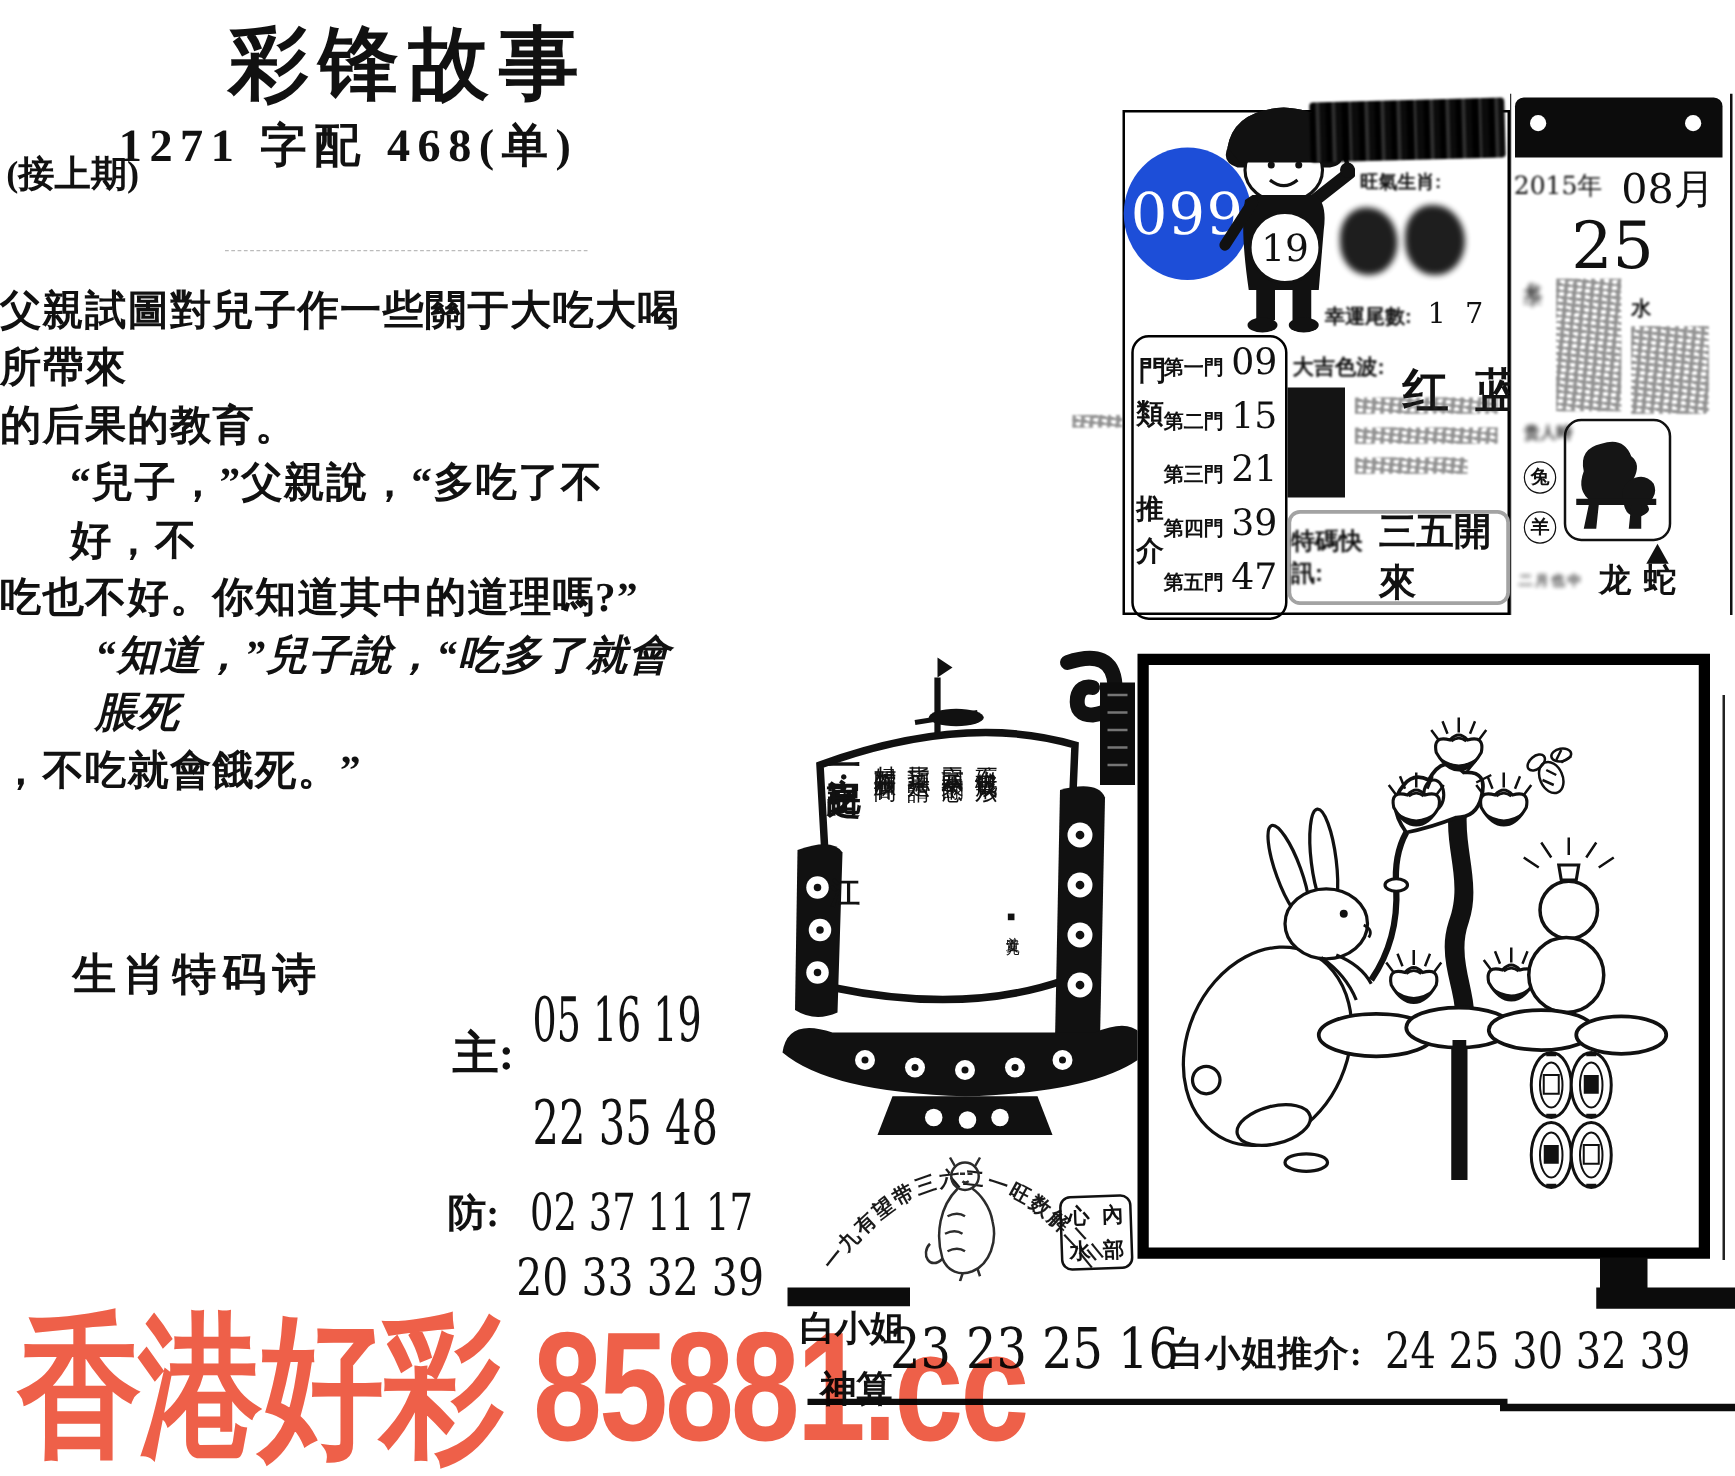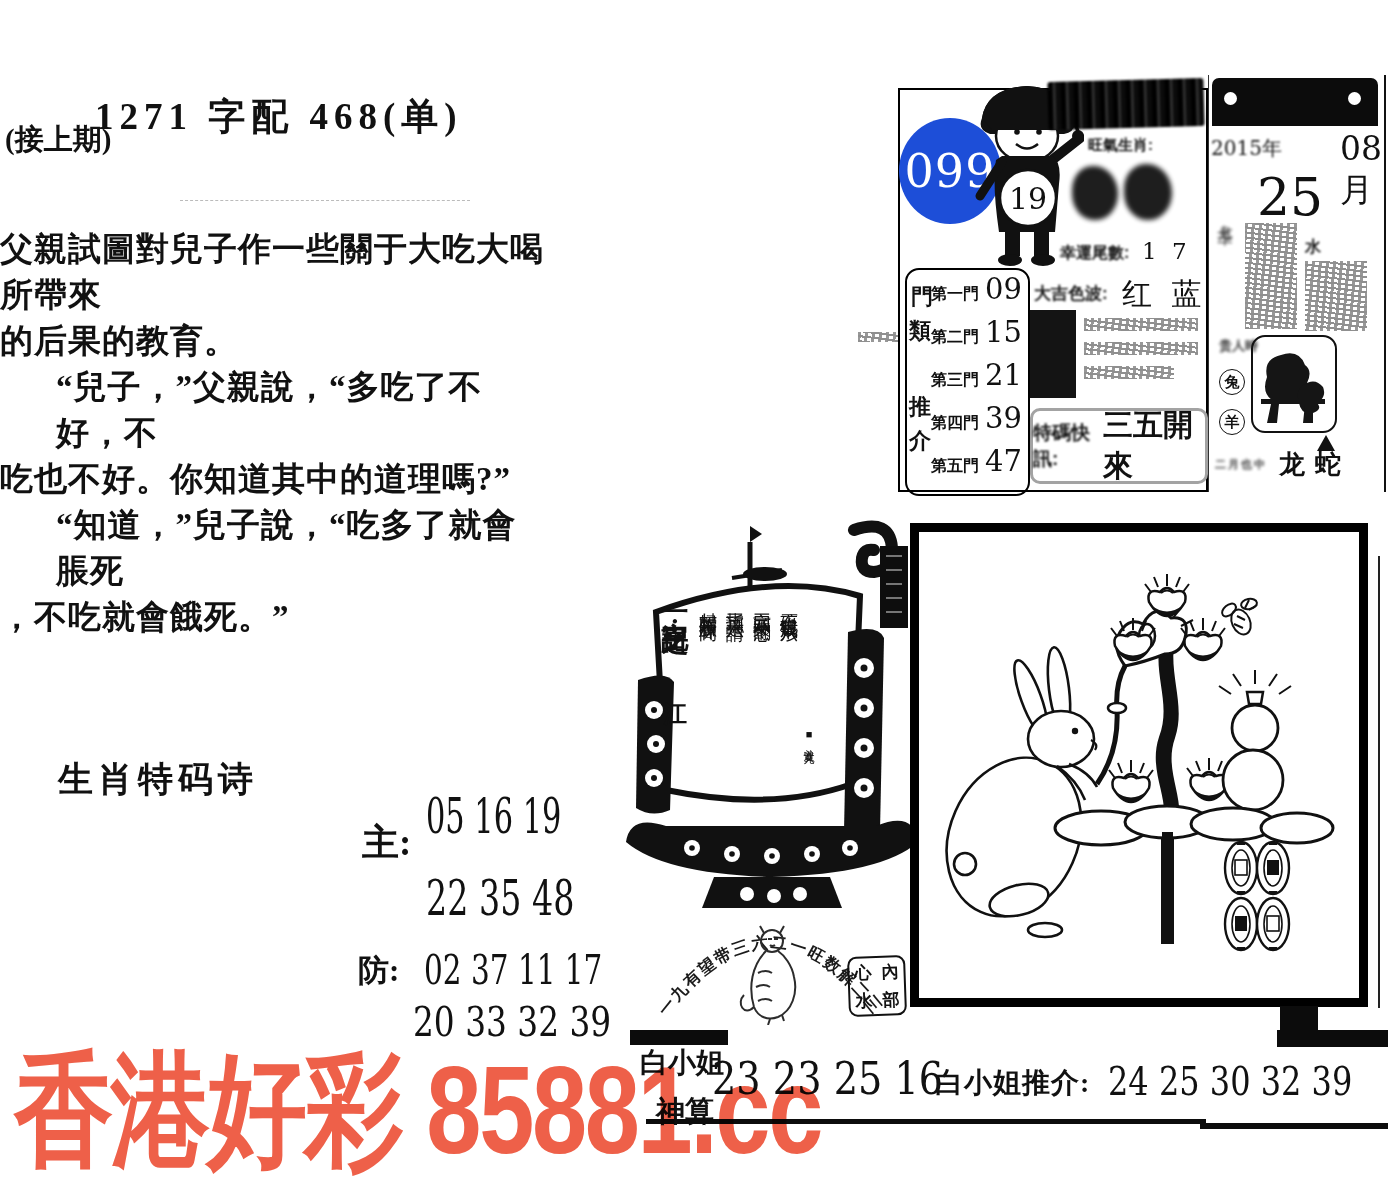--- a/index.html
+++ b/index.html
@@ -29,30 +29,31 @@
   .wm{color:#ee6049;font-weight:900;font-size:124px;letter-spacing:-3px;white-space:nowrap;
       transform:scaleX(.8);transform-origin:left top;mix-blend-mode:multiply;
       font-family:"Liberation Sans","DejaVu Sans",sans-serif;line-height:1;}
   svg{display:block;}
 </style>
 </head>
 <body>
 
 <div id="page">
 
+  <div class="abs" style="left:183px;top:8px;font-size:64px;font-weight:800;letter-spacing:8px;">彩锋故事</div>
   <div class="abs" style="left:95px;top:92px;font-size:37px;font-weight:700;letter-spacing:6px;">1271 字配 468(单)</div>
   <div class="abs" style="left:5px;top:120px;font-size:29px;font-weight:700;">(接上期)</div>
   <div class="abs" style="left:180px;top:200px;width:290px;border-top:1px dashed #bbb;"></div>
 
   <div class="abs" style="left:0;top:226px;width:545px;font-size:33px;font-weight:700;line-height:46px;letter-spacing:1px;">
     <div>父親試圖對兒子作一些關于大吃大喝所帶來</div>
     <div>的后果的教育。</div>
     <div style="padding-left:56px;">“兒子，”父親說，“多吃了不好，不</div>
     <div>吃也不好。你知道其中的道理嗎?”</div>
-    <div style="padding-left:56px;">“知道，”兒子說，“吃多了就會脹死</div>
+    <div style="padding-left:76px;font-style:italic;">“知道，”兒子說，“吃多了就會脹死</div>
     <div>，不吃就會餓死。”</div>
   </div>
 
   <div class="abs" style="left:898px;top:88px;width:306px;height:400px;border:2.5px solid #000;"></div>
 
   <div class="abs noise" style="left:858px;top:332px;width:40px;height:10px;"></div>
 
   <div class="abs" style="left:899px;top:118px;width:102px;height:106px;background:#1d4ed8;border-radius:50%;
        display:flex;align-items:center;justify-content:center;">
     <span class="ser" style="color:#fff;font-size:46px;letter-spacing:1px;">099</span>
@@ -83,21 +84,21 @@
 
   <div class="abs san fuzzy" style="left:1088px;top:136px;font-size:15px;font-weight:700;">旺氣生肖:</div>
 
   <div class="abs blob" style="left:1072px;top:166px;width:46px;height:54px;"></div>
   <div class="abs blob" style="left:1124px;top:164px;width:48px;height:56px;"></div>
 
   <div class="abs san fuzzy" style="left:1060px;top:243px;font-size:16px;font-weight:700;">幸運尾數:</div>
   <div class="abs ser" style="left:1142px;top:238px;font-size:23px;letter-spacing:4px;">1 7</div>
 
   <div class="abs san fuzzy" style="left:1034px;top:282px;font-size:17px;font-weight:700;">大吉色波:</div>
-  <div class="abs" style="left:1122px;top:274px;font-size:30px;font-weight:400;letter-spacing:6px;">红 蓝</div>
+  <div class="abs" style="left:1122px;top:288px;font-size:37px;font-weight:700;letter-spacing:6px;">红 蓝</div>
 
   <div class="abs" style="left:905px;top:268px;width:121px;height:224px;border:2.5px solid #000;border-radius:14px;">
     <div class="abs" style="left:4px;top:12px;font-size:22px;font-weight:700;">門</div>
     <div class="abs" style="left:2px;top:46px;font-size:22px;font-weight:700;">類</div>
     <div class="abs" style="left:2px;top:122px;font-size:22px;font-weight:700;">推</div>
     <div class="abs" style="left:2px;top:156px;font-size:22px;font-weight:700;">介</div>
     <div class="doorrow" style="top:2px;">
         <span class="doorlab">第一門</span>
         <span class="doorval">09</span>
       </div>
@@ -130,21 +131,21 @@
     <span style="font-size:30px;font-weight:800;">三五開來</span>
   </div>
 
   <div class="abs" style="left:1208px;top:75px;width:175px;height:417px;background:#fff;
        border-left:1.5px solid #333;border-right:2.5px solid #111;">
     <div class="abs" style="left:3px;top:3px;width:166px;height:48px;background:#0c0c0c;border-radius:7px 7px 0 0;">
       <div class="abs" style="left:12px;top:14px;width:13px;height:13px;background:#fff;border-radius:50%;"></div>
       <div class="abs" style="left:136px;top:14px;width:13px;height:13px;background:#fff;border-radius:50%;"></div>
     </div>
     <div class="abs ser fuzzy" style="left:2px;top:60px;font-size:20px;">2015年</div>
-    <div class="abs ser" style="left:88px;top:54px;font-size:33px;margin-left:43px;">08月</div>
+    <div class="abs ser" style="left:88px;top:54px;font-size:33px;">08月</div>
     <div class="abs ser" style="left:48px;top:92px;font-size:52px;">25</div>
     <div class="abs vtext fuzzy2" style="left:6px;top:138px;font-size:15px;letter-spacing:3px;">七月十二</div>
     <div class="abs noise" style="left:36px;top:148px;width:52px;height:106px;"></div>
     <div class="abs fuzzy" style="left:96px;top:162px;font-size:16px;font-weight:700;">水</div>
     <div class="abs noise" style="left:96px;top:186px;width:62px;height:70px;"></div>
     <div class="abs fuzzy2" style="left:10px;top:262px;font-size:13px;font-weight:700;">贵人時</div>
     <div class="abs circle-zo" style="left:10px;top:294px;">兔</div>
     <div class="abs circle-zo" style="left:10px;top:334px;">羊</div>
     <div class="abs" style="left:42px;top:260px;width:82px;height:94px;border:2.5px solid #111;border-radius:14px;overflow:hidden;">
       <svg width="82" height="94" viewBox="0 0 82 94">

